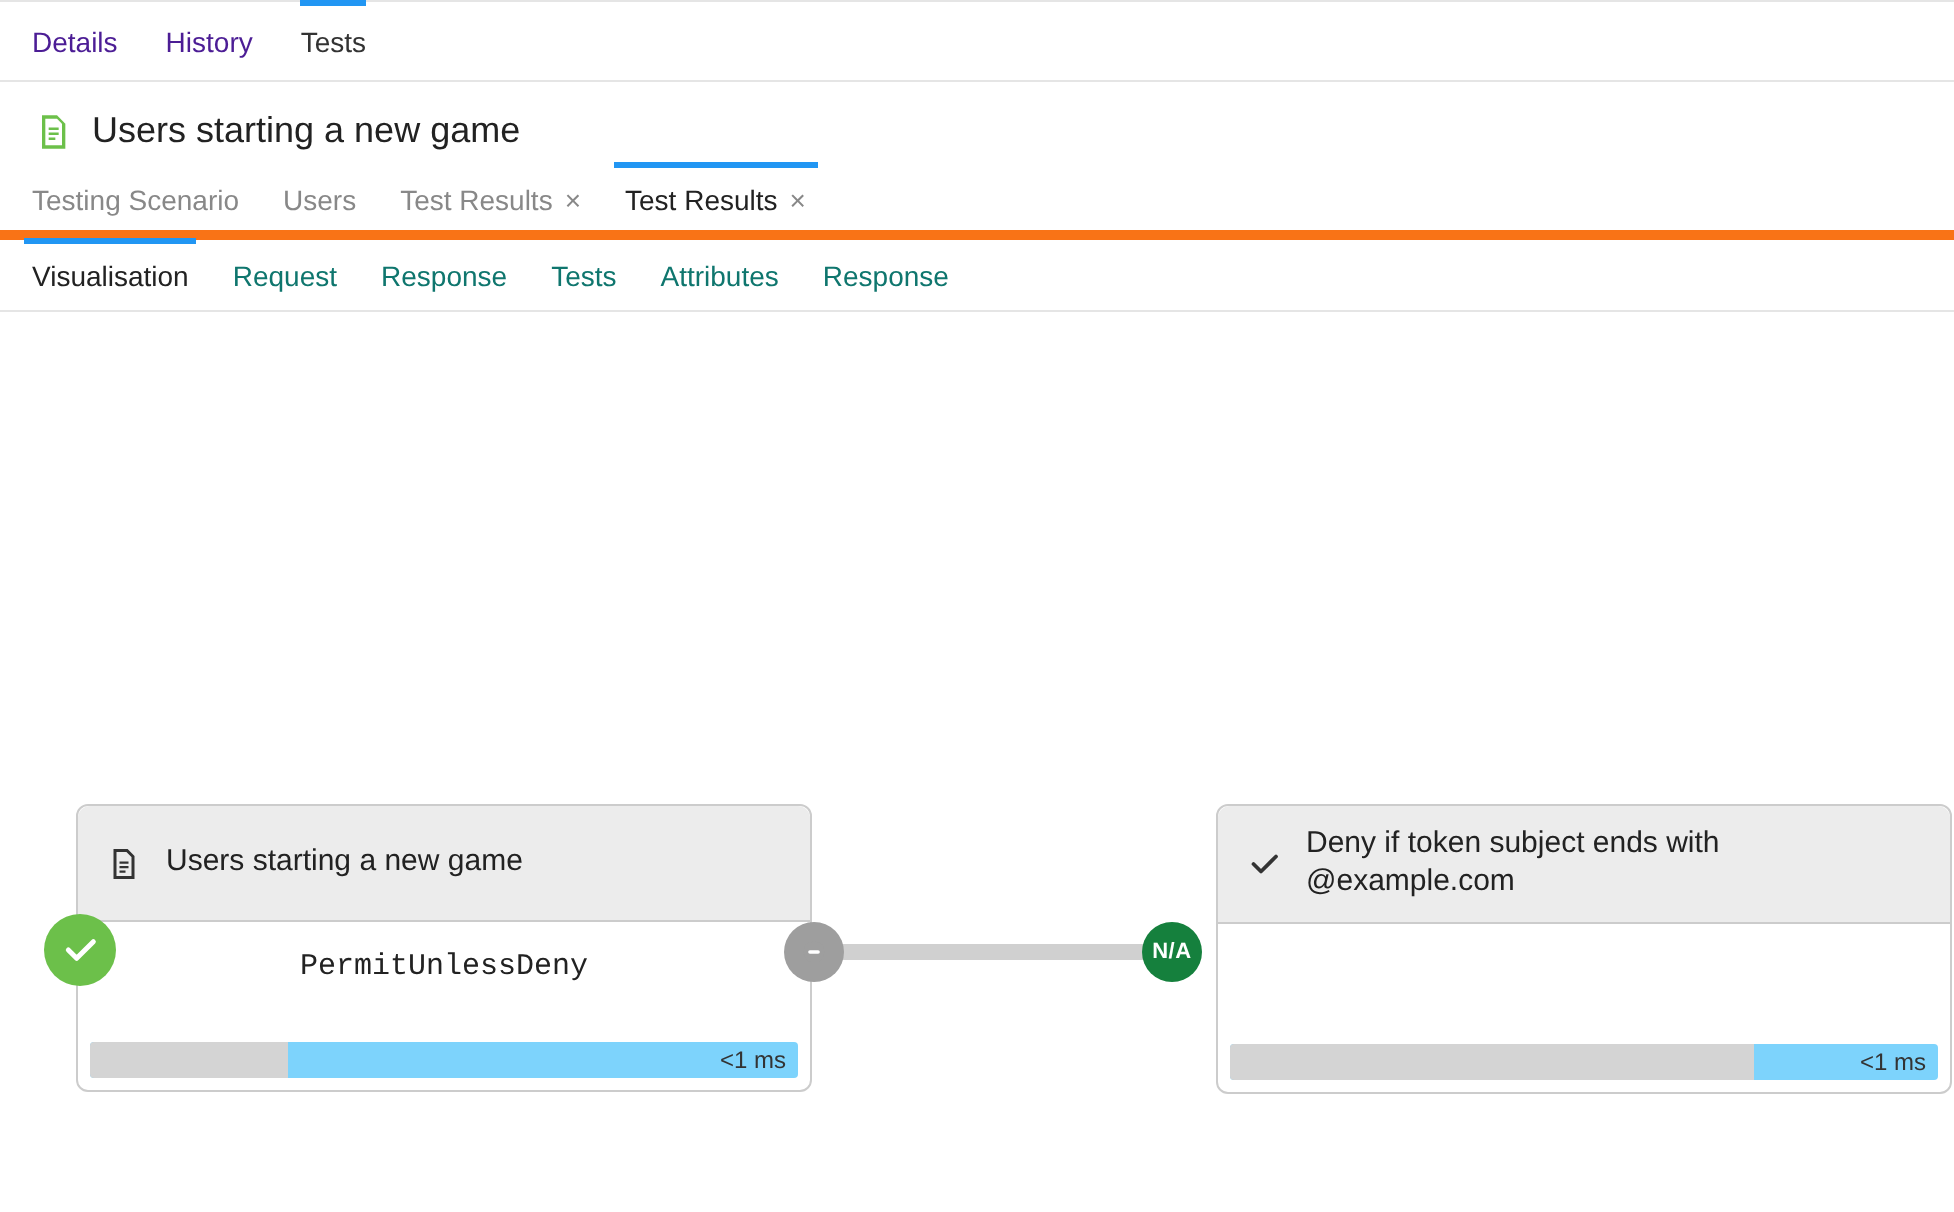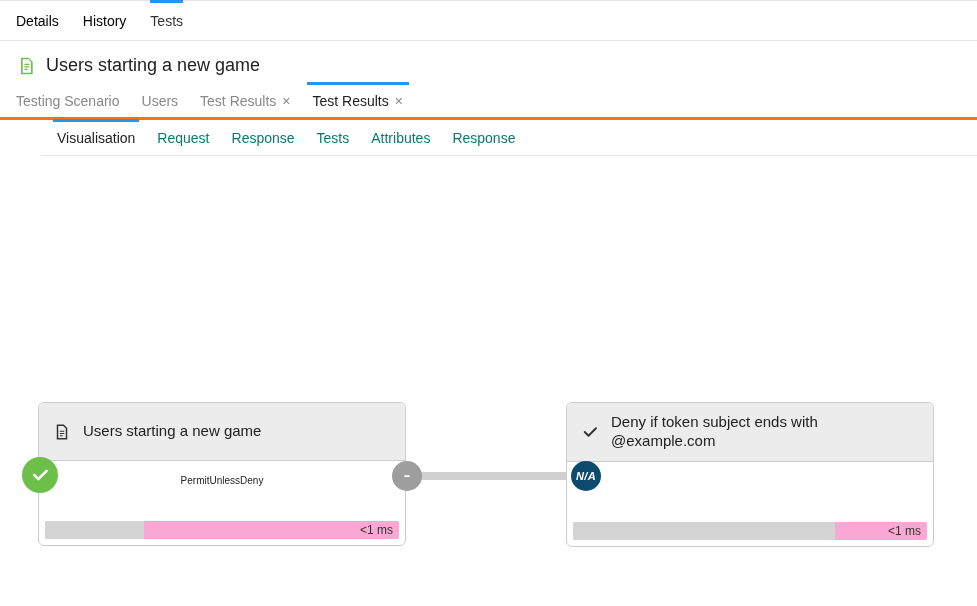--- a/index.html
+++ b/index.html
@@ -1,63 +1,63 @@
 <!DOCTYPE html>
 <html><head>
 <meta charset="utf-8">
 <style>
   * { box-sizing: border-box; margin: 0; padding: 0; }
   html, body { width: 977px; height: 606px; font-family: -apple-system, "Segoe UI", "Helvetica Neue", Arial, sans-serif; font-size: 14px; color: #333; background: #fff; }
   .top-border { border-top: 1px solid #e5e5e5; }
 
   
   .top-tabs { display: flex; align-items: center; height: 40px; padding: 0 16px; border-bottom: 1px solid #e5e5e5; gap: 24px; }
-  .top-tab { color: #000000; cursor: pointer; position: relative; height: 40px; display: flex; align-items: center; }
+  .top-tab { color: #4c1d95; cursor: pointer; position: relative; height: 40px; display: flex; align-items: center; }
   .top-tab.active { color: #333; }
   .top-tab.active::before { content: ""; position: absolute; top: -1px; left: 0; right: 0; height: 3px; background: #2196f3; }
 
   
   .title-row { display: flex; align-items: center; gap: 10px; padding: 14px 16px 8px; }
   .doc-icon { width: 20px; height: 20px; flex: none; }
   .page-title { font-size: 18px; font-weight: 500; color: #222; }
 
   
-  .sec-tabs { display: flex; align-items: center; gap: 22px; padding: 0 16px; border-bottom: 3px solid #f97316; height: 36px; }
+  .sec-tabs { display: flex; align-items: center; gap: 22px; padding: 0 16px; border-bottom: 5px solid #f97316; height: 36px; }
   .sec-tab { color: #888; cursor: pointer; position: relative; height: 36px; display: flex; align-items: center; gap: 6px; }
   .sec-tab.active { color: #222; }
   .sec-tab.active::before { content: ""; position: absolute; top: -1px; left: -6px; right: -6px; height: 3px; background: #2196f3; }
   .close-x { font-size: 14px; color: #888; cursor: pointer; }
 
   
-  .inner-tabs { display: flex; align-items: center; gap: 22px; padding: 0 16px; height: 36px; border-bottom: 1px solid #e5e5e5; margin-left: 41px; }
+  .inner-tabs { display: flex; align-items: center; gap: 22px; padding: 0 16px; height: 36px; border-bottom: 1px solid #e5e5e5; }
   .inner-tab { color: #0f766e; cursor: pointer; position: relative; height: 36px; display: flex; align-items: center; }
   .inner-tab.active { color: #222; }
   .inner-tab.active::before { content: ""; position: absolute; top: -1px; left: -4px; right: -4px; height: 3px; background: #2196f3; }
 
   
   .canvas { position: relative; height: 440px; overflow: hidden; }
 
   
   .card { position: absolute; width: 368px; border: 1px solid #ccc; border-radius: 6px; background: #fff; box-shadow: 0 0 0 rgba(0,0,0,0); }
   .card .header { display: flex; align-items: center; gap: 12px; padding: 10px 14px; background: #ececec; border-bottom: 1px solid #ccc; border-radius: 6px 6px 0 0; min-height: 58px; }
   .card .header .hicon { width: 18px; height: 18px; flex: none; color: #333; }
   .card .header .htitle { font-size: 15px; color: #222; line-height: 1.25; }
   .card .body { padding: 14px; min-height: 56px; display:flex; justify-content:center; align-items:flex-start; }
-  .card .body .decision { font-size: 10px; color: #222; }
+  .card .body .decision { font-size: 15px; color: #222; font-family: Liberation Mono, monospace; }
   .card .footer { padding: 4px 6px 6px; }
-  .card .timerow { background: #f9a8d4; border-radius: 2px; height: 18px; position: relative; display:flex; align-items:center; justify-content:flex-end; padding-right:6px; font-size:12px; color:#333; }
+  .card .timerow { background: #7dd3fc; border-radius: 2px; height: 18px; position: relative; display:flex; align-items:center; justify-content:flex-end; padding-right:6px; font-size:12px; color:#333; }
   .card .timerow .bar { position:absolute; left:0; top:0; bottom:0; background:#d4d4d4; border-radius:2px 0 0 2px; }
   .card .timerow .tlabel { position: relative; z-index: 2; }
 
   
   .connector { position:absolute; height: 8px; background:#d0d0d0; border-radius:4px; top: 316px; }
   .badge-circle { position:absolute; width:30px; height:30px; border-radius:50%; display:flex; align-items:center; justify-content:center; color:#fff; font-size:12px; font-weight:600; z-index:5; }
   .badge-minus { background:#9e9e9e; }
   .badge-minus svg { width:14px; height:14px; }
-  .badge-na { background:#0c4a6e; font-size:11px; letter-spacing: .3px; font-style: italic; }
+  .badge-na { background:#15803d; font-size:11px; letter-spacing: .3px; }
   .badge-check { position:absolute; width:36px; height:36px; border-radius:50%; background:#6cc04a; display:flex; align-items:center; justify-content:center; z-index:6; }
   .badge-check svg { width:20px; height:20px; }
 
 </style>
 </head>
 <body>
 
 <div class="top-border"></div>
 
 <div class="top-tabs">
@@ -134,21 +134,21 @@
     <svg viewBox="0 0 24 24">
         <circle cx="12" cy="12" r="9" fill="#9e9e9e"></circle>
         <rect x="7" y="10.5" width="10" height="3" rx="1.5" fill="#fff"></rect>
       </svg>
   </div>
 
   <div class="badge-circle badge-na" style="left:571px; top:305px;">
     <span>N/A</span>
   </div>
 
-  <div class="card" style="left:566px; top:246px;">
+  <div class="card" style="left:608px; top:246px;">
     <div class="header">
       <span class="hicon">
         <svg viewBox="0 0 24 24">
             <path fill="none" stroke="#333" stroke-width="2.5" stroke-linecap="round" stroke-linejoin="round" d="M5 12l5 5L20 7"></path>
           </svg>
       </span>
       <div class="htitle">Deny if token subject ends with @example.com</div>
     </div>
     <div class="body"></div>
     <div class="footer">

